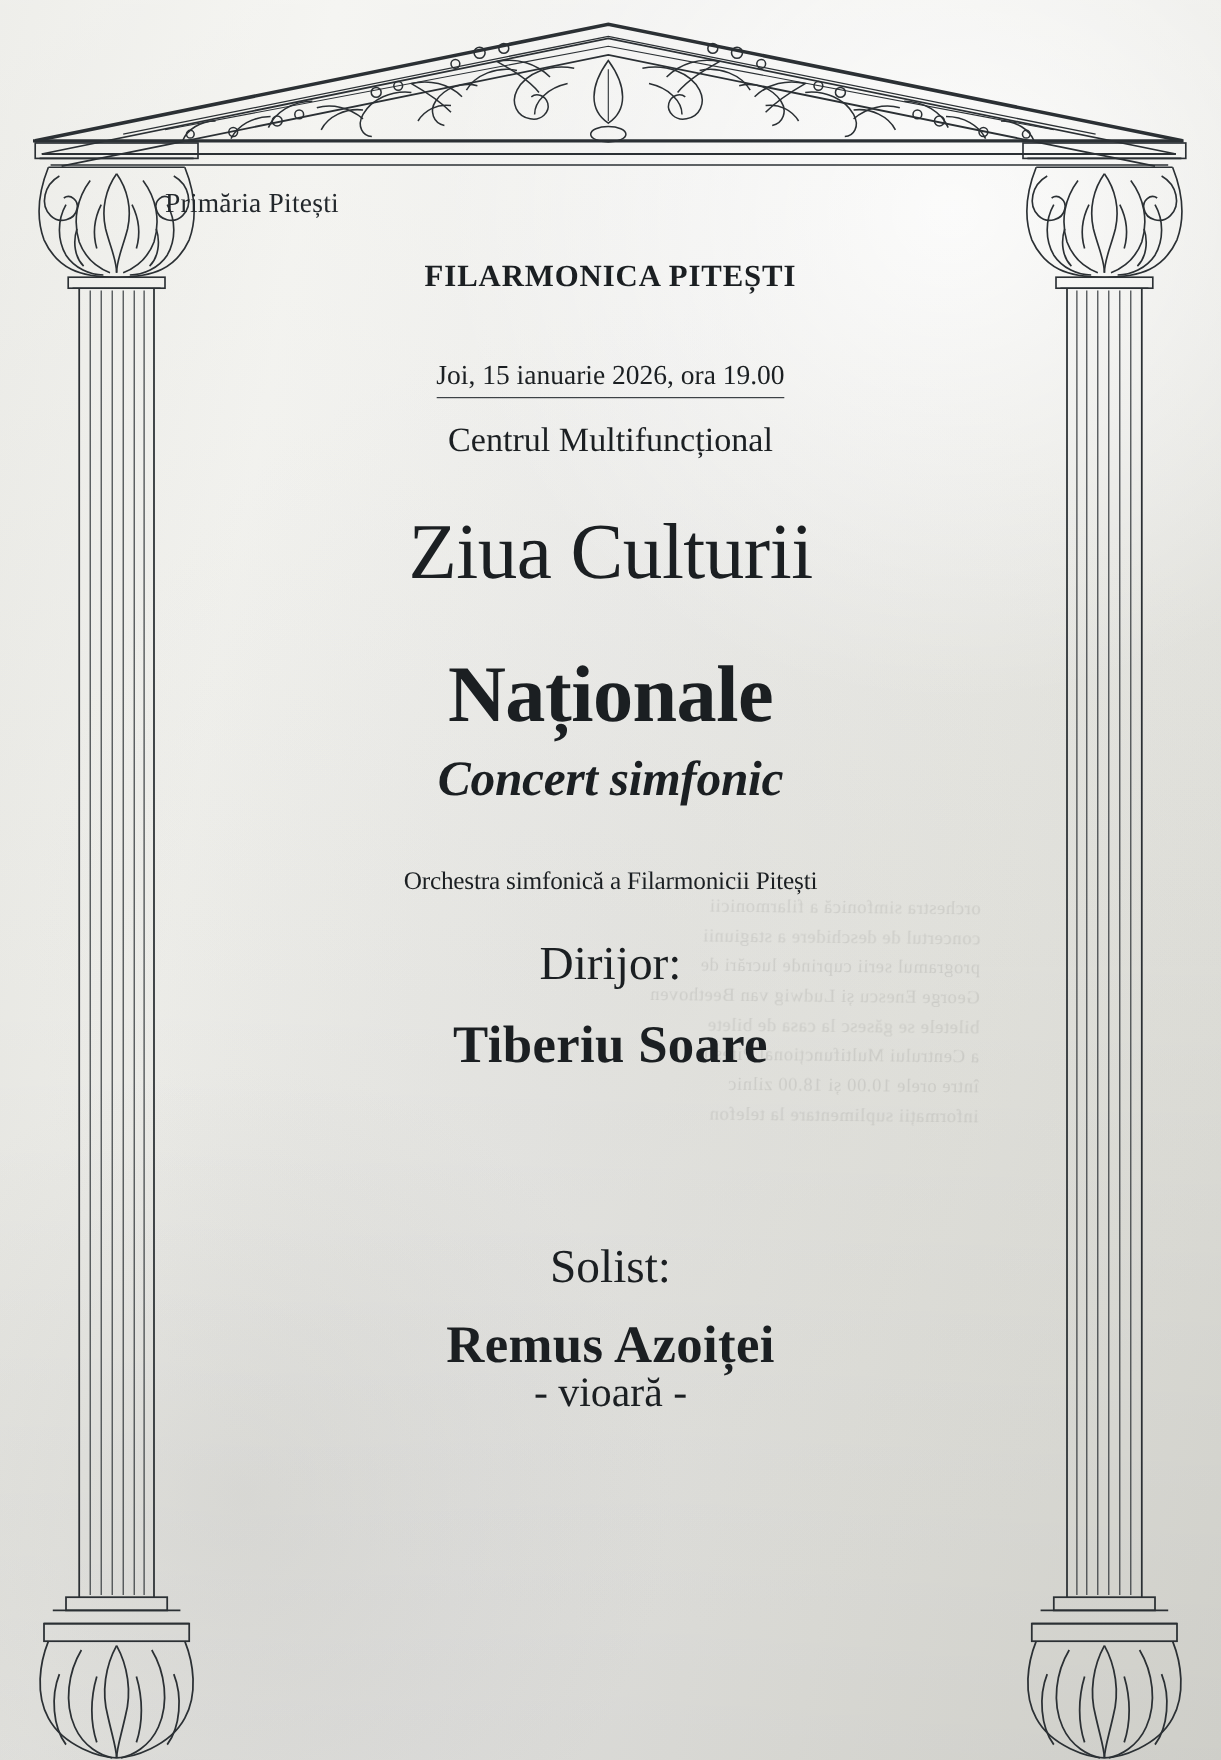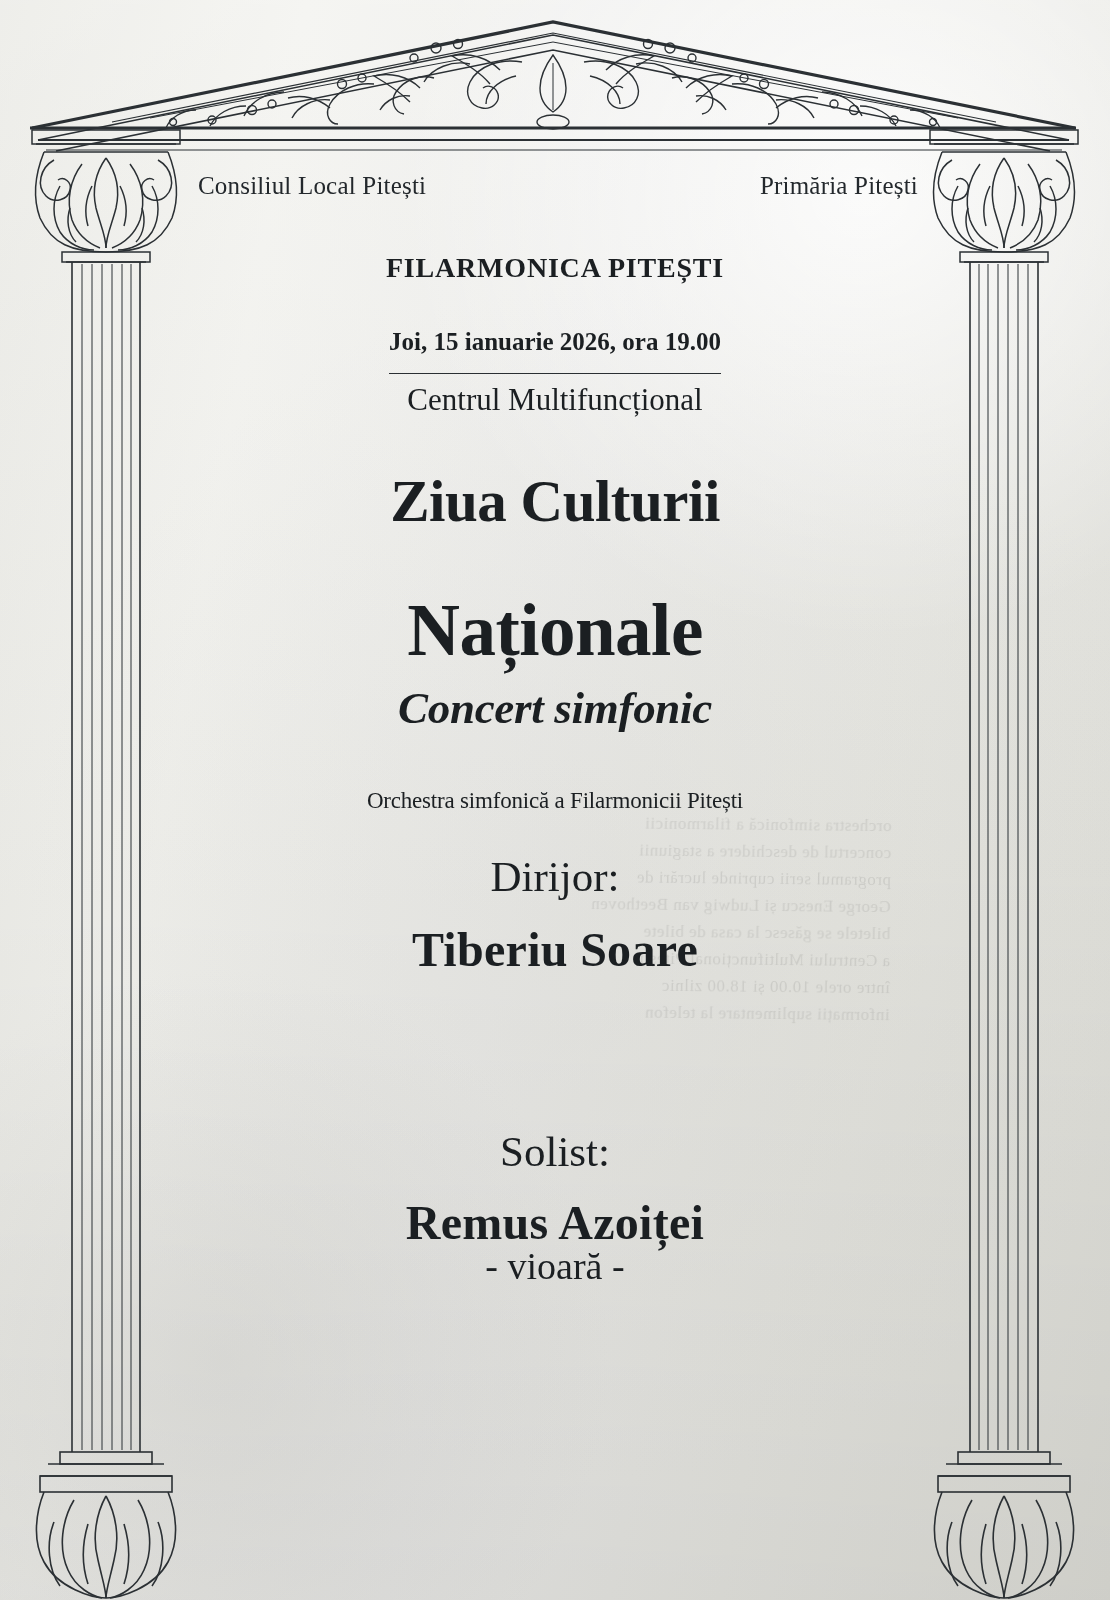--- a/index.html
+++ b/index.html
@@ -71,44 +71,43 @@
     display: flex;
     justify-content: space-between;
     font-size: 25px;
     letter-spacing: .2px;
     color: #23282c;
   }
   .org-row .left { padding-left: 48px; }
   .org-row .right { padding-right: 42px; }
 
   .institution {
-    top: 252px;
+    top: 236px;
     font-size: 28px;
     font-weight: bold;
     letter-spacing: .8px;
   }
 
   .date-line {
     top: 328px;
     font-size: 25px;
   }
   .date-line span {
     border-bottom: 1.6px solid #2a2f33;
-    padding-bottom: 18px;
-    font-weight: bold;
+    padding-bottom: 6px;
   }
   .venue {
     top: 382px;
     font-size: 31px;
   }
 
   .title1 {
     top: 462px;
-    font-size: 59px;
-    font-weight: bold;
+    font-size: 72px;
+    font-weight: normal;
     line-height: 78px;
     letter-spacing: -0.5px;
   }
   .title2 {
     top: 592px;
     font-size: 73px;
     font-weight: bold;
     line-height: 78px;
     letter-spacing: -0.5px;
   }
@@ -354,21 +353,20 @@
       <path d="M138,1500 C150,1520 154,1548 144,1570 C136,1588 120,1596 110,1598"></path>
       <path d="M54,1522 C46,1542 48,1570 60,1586"></path>
       <path d="M158,1522 C166,1542 164,1570 152,1586"></path>
       <path d="M88,1524 C82,1544 82,1566 88,1584"></path>
       <path d="M124,1524 C130,1544 130,1566 124,1584"></path>
     </g>
   </g>
 </svg>
 
 <div class="content org-row">
-  <div class="left">Consiliul Local Pitești</div>
   <div class="right">Primăria Pitești</div>
 </div>
 
 <div class="content institution">FILARMONICA PITEȘTI</div>
 
 <div class="content date-line"><span>Joi, 15 ianuarie 2026, ora 19.00</span></div>
 <div class="content venue">Centrul Multifuncțional</div>
 
 <div class="content title1">Ziua Culturii</div>
 <div class="content title2">Naționale</div>

